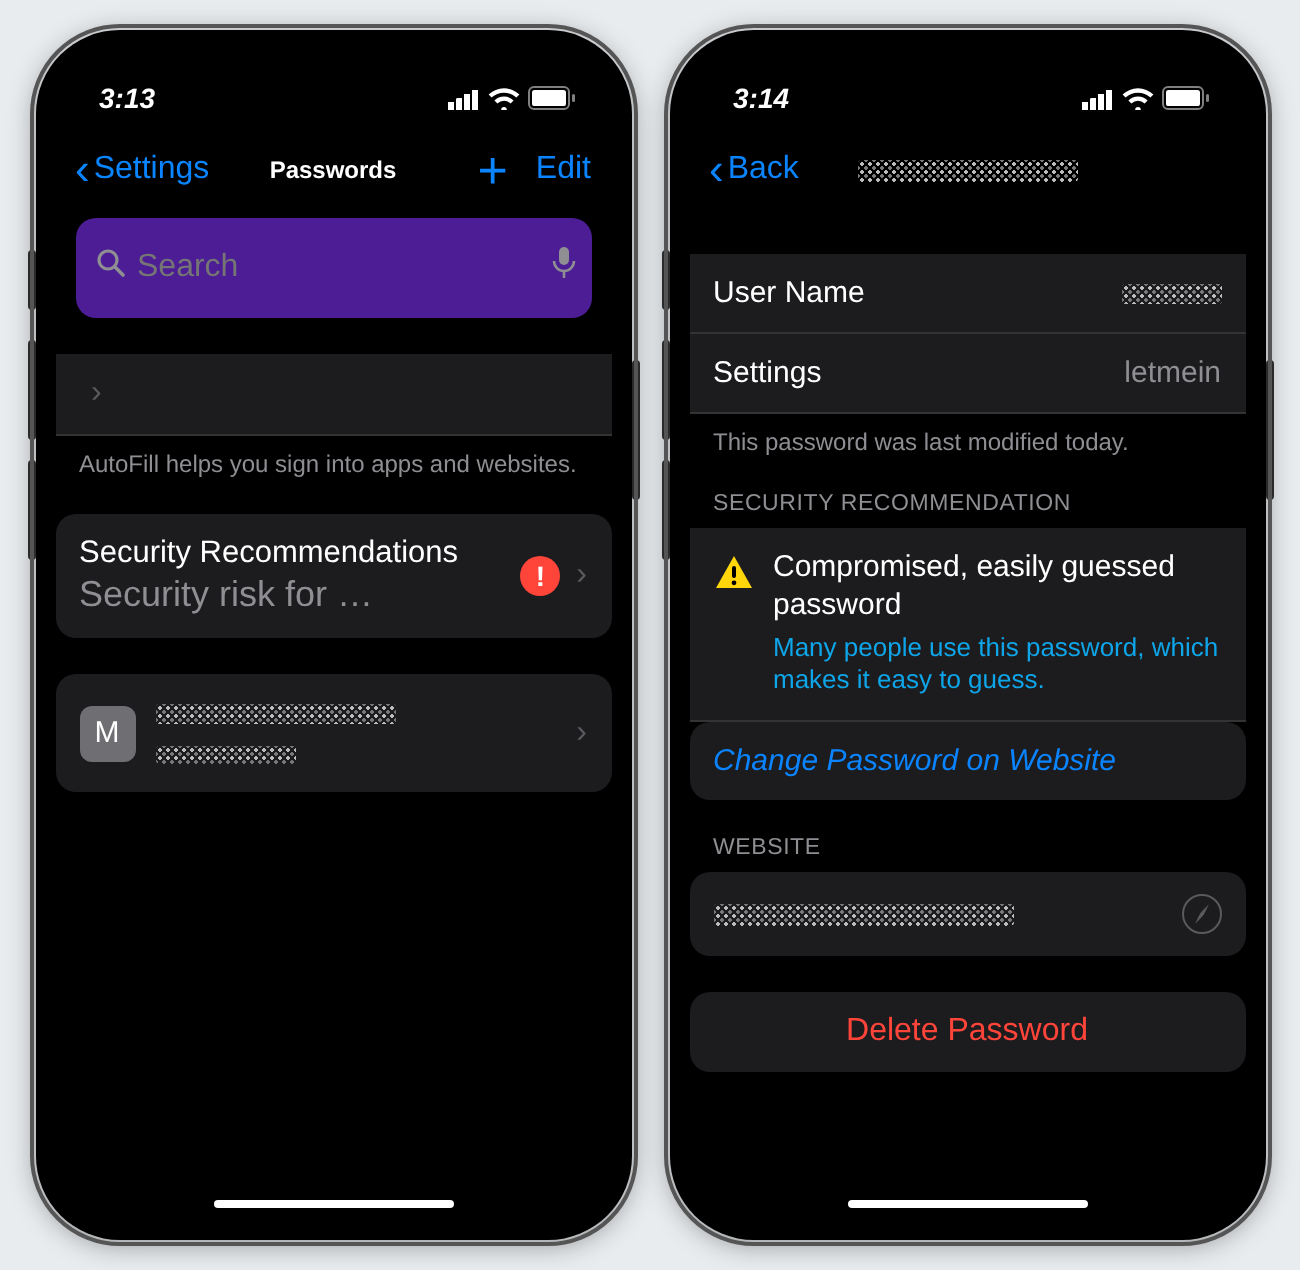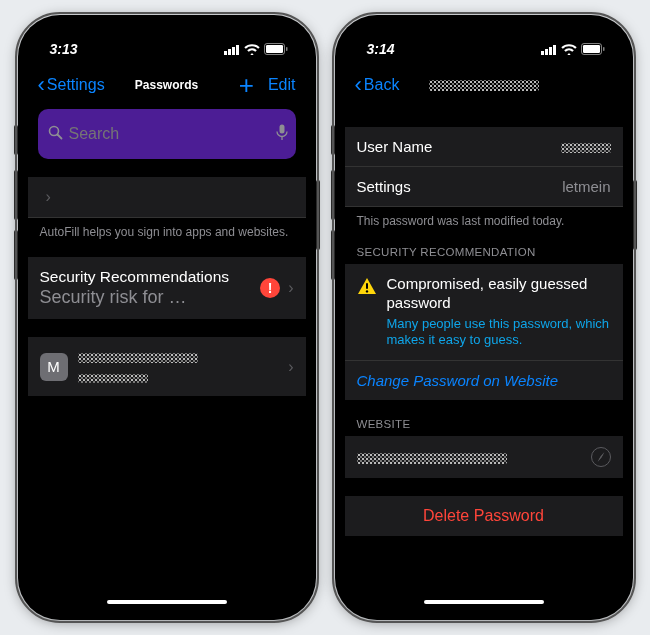--- a/index.html
+++ b/index.html
@@ -65,21 +65,21 @@
   }
   .searchbox .mag { color:#8e8e93; margin-right:6px; }
   .searchbox .mic { color:#8e8e93; }
   .content { font-size:15px; }
   .group { margin-top:18px; }
   .cell {
     background:#1c1c1e; padding:11px 12px;
     display:flex; align-items:center; justify-content:space-between;
     border-bottom:0.5px solid #333;
   }
-  .cell:last-child { border-bottom:none; }
+  .cell:last-child { border-bottom:none;border-radius:10px; }
   .cell-main { flex:1; min-width:0; }
   .cell-title { font-size:15.5px; color:#fff; }
   .cell-sub { font-size:18px; color:#8e8e93; margin-top:1px; white-space:nowrap; overflow:hidden; text-overflow:ellipsis; }
   .chev-r { color:#5a5a5e; font-size:16px; margin-left:6px; }
   .footer-note { font-size:12px; color:#8e8e93; padding:7px 12px 0; }
   .header-note { font-size:11.5px; color:#8e8e93; padding:0 12px 6px; letter-spacing:0.3px; text-transform:uppercase; }
   .alert-dot {
     width:20px; height:20px; border-radius:50%; background:#ff453a;
     color:#fff; display:flex; align-items:center; justify-content:center;
     font-size:14px; font-weight:700; margin-right:2px;

